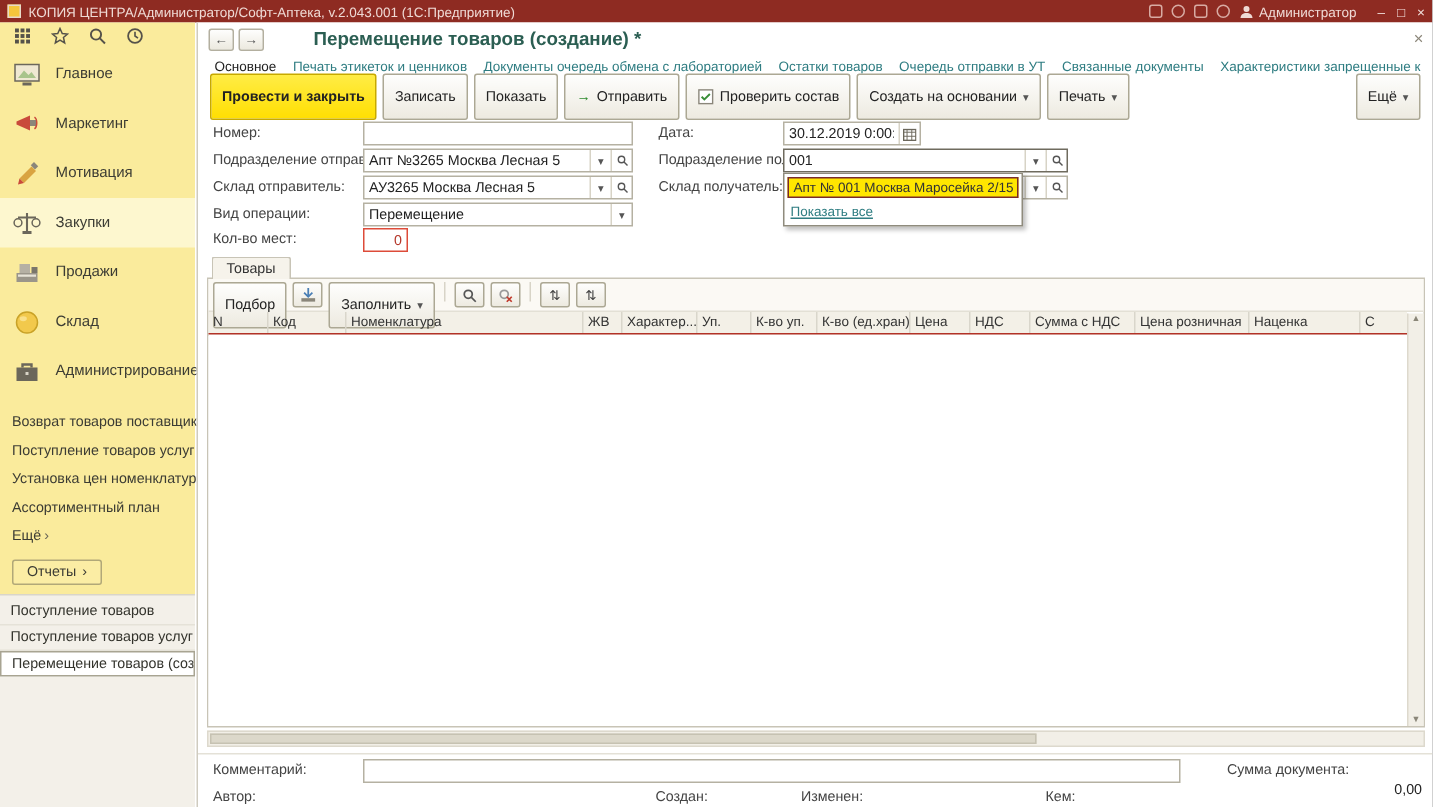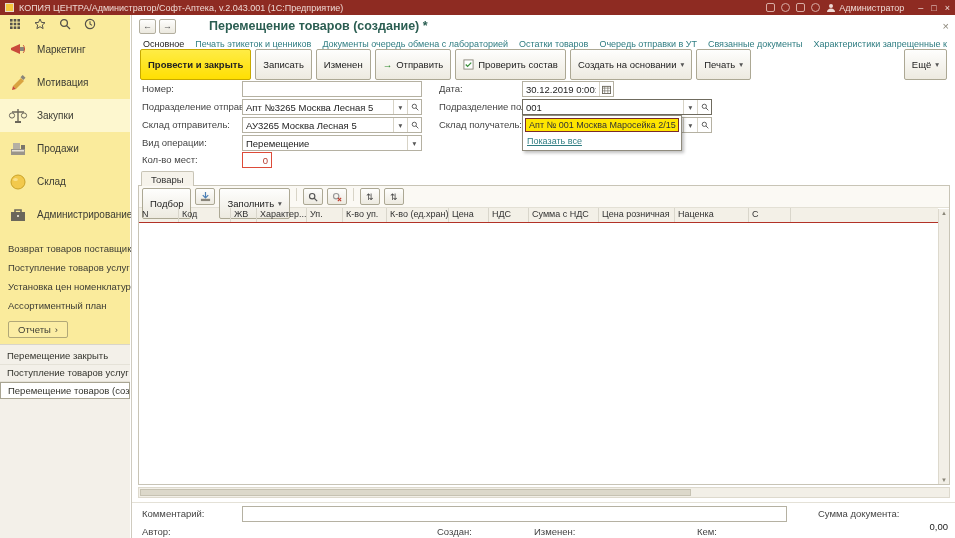--- a/index.html
+++ b/index.html
@@ -176,20 +176,28 @@
           <path d="M7.6 7.6 11 11" stroke="#55524A" stroke-width="1.3"></path>
       </svg>
       <svg width="12" height="12" viewBox="0 0 12 12">
         <circle cx="6" cy="6" r="4.6" fill="none" stroke="#55524A" stroke-width="1.2"></circle>
           <path d="M6 3.2V6l2 1.4" fill="none" stroke="#55524A" stroke-width="1.1"></path>
       </svg>
     </div>
 
     <div class="menu-item">
       <svg class="micon" viewBox="0 0 20 20">
+          <rect x="2" y="3" width="16" height="11" fill="#EFE8D2" stroke="#6B675B"></rect>
+          <rect x="7" y="15" width="6" height="2" fill="#6B675B"></rect>
+          <polygon points="4,12 8,7 11,10 13,8 16,12" fill="#A9C48B"></polygon>
+        </svg>
+      <span class="mlabel">Главное</span>
+    </div>
+    <div class="menu-item">
+      <svg class="micon" viewBox="0 0 20 20">
           <polygon points="3,8 12,4 12,14 3,10" fill="#C94A3B"></polygon>
           <rect x="12" y="7" width="4" height="4" fill="#8A867A"></rect>
           <path d="M15 5c2 1.5 2 6.5 0 8" fill="none" stroke="#C94A3B"></path>
         </svg>
       <span class="mlabel">Маркетинг</span>
     </div>
     <div class="menu-item">
       <svg class="micon" viewBox="0 0 20 20">
           <polygon points="5,13 13,5 16,8 8,16" fill="#D9A441"></polygon>
           <polygon points="5,13 8,16 4,17" fill="#C94A3B"></polygon>
@@ -229,28 +237,29 @@
           <rect x="9" y="10" width="2" height="2" fill="#D8D4C7"></rect>
         </svg>
       <span class="mlabel">Администрирование</span>
     </div>
 
     <div class="side-links">
       <div class="side-link">Возврат товаров поставщику</div>
       <div class="side-link">Поступление товаров услуг</div>
       <div class="side-link">Установка цен номенклатуры</div>
       <div class="side-link">Ассортиментный план</div>
+      <div class="side-link"><span>Ещё</span><span class="chev">›</span></div>
     </div>
     <div class="reports-btn">
       <span>Отчеты</span>
       <span class="chev">›</span>
     </div>
 
     <div class="side-windows">
-      <div class="window-item">Перемещение закрыть</div>
+      <div class="window-item">Поступление товаров</div>
       <div class="window-item">Поступление товаров услуг</div>
       <div class="window-item active">Перемещение товаров (создание) *</div>
     </div>
   </div>
 
   <div class="main">
 
     <div class="main-header">
       <span class="nav-btn">←</span>
       <span class="nav-btn">→</span>
@@ -264,21 +273,21 @@
       <span class="tab-link">Документы очередь обмена с лабораторией</span>
       <span class="tab-link">Остатки товаров</span>
       <span class="tab-link">Очередь отправки в УТ</span>
       <span class="tab-link">Связанные документы</span>
       <span class="tab-link">Характеристики запрещенные к списанию</span>
     </div>
 
     <div class="toolbar">
       <span class="btn btn-primary">Провести и закрыть</span>
       <span class="btn">Записать</span>
-      <span class="btn">Изменен</span>
+      <span class="btn">Показать</span>
       <span class="btn">
         <span class="grn">→</span>
         <span>Отправить</span>
       </span>
       <span class="btn">
         <svg width="11" height="11" viewBox="0 0 12 12">
             <rect x="1" y="1" width="10" height="10" fill="#FFF" stroke="#8A867A"></rect>
             <path d="M3 6l2 2 4-4" fill="none" stroke="#3A8F3A" stroke-width="1.4"></path>
           </svg>
         <span>Проверить состав</span>
@@ -411,20 +420,21 @@
               <path d="M7 7 11 11M11 7 7 11" stroke="#C0392B" stroke-width="1.3"></path>
             </svg>
           </span>
         <span class="gp-sep"></span>
         <span class="ibtn">⇅</span>
         <span class="ibtn">⇅</span>
       </div>
       <div class="grid-header">
         <span class="gh-cell c0">N</span>
         <span class="gh-cell c1">Код</span>
+        <span class="gh-cell c2">Номенклатура</span>
         <span class="gh-cell c3">ЖВ</span>
         <span class="gh-cell c4">Характер...</span>
         <span class="gh-cell c5">Уп.</span>
         <span class="gh-cell c6">К-во уп.</span>
         <span class="gh-cell c7">К-во (ед.хран)</span>
         <span class="gh-cell c8">Цена</span>
         <span class="gh-cell c9">НДС</span>
         <span class="gh-cell c10">Сумма с НДС</span>
         <span class="gh-cell c11">Цена розничная</span>
         <span class="gh-cell c12">Наценка</span>

